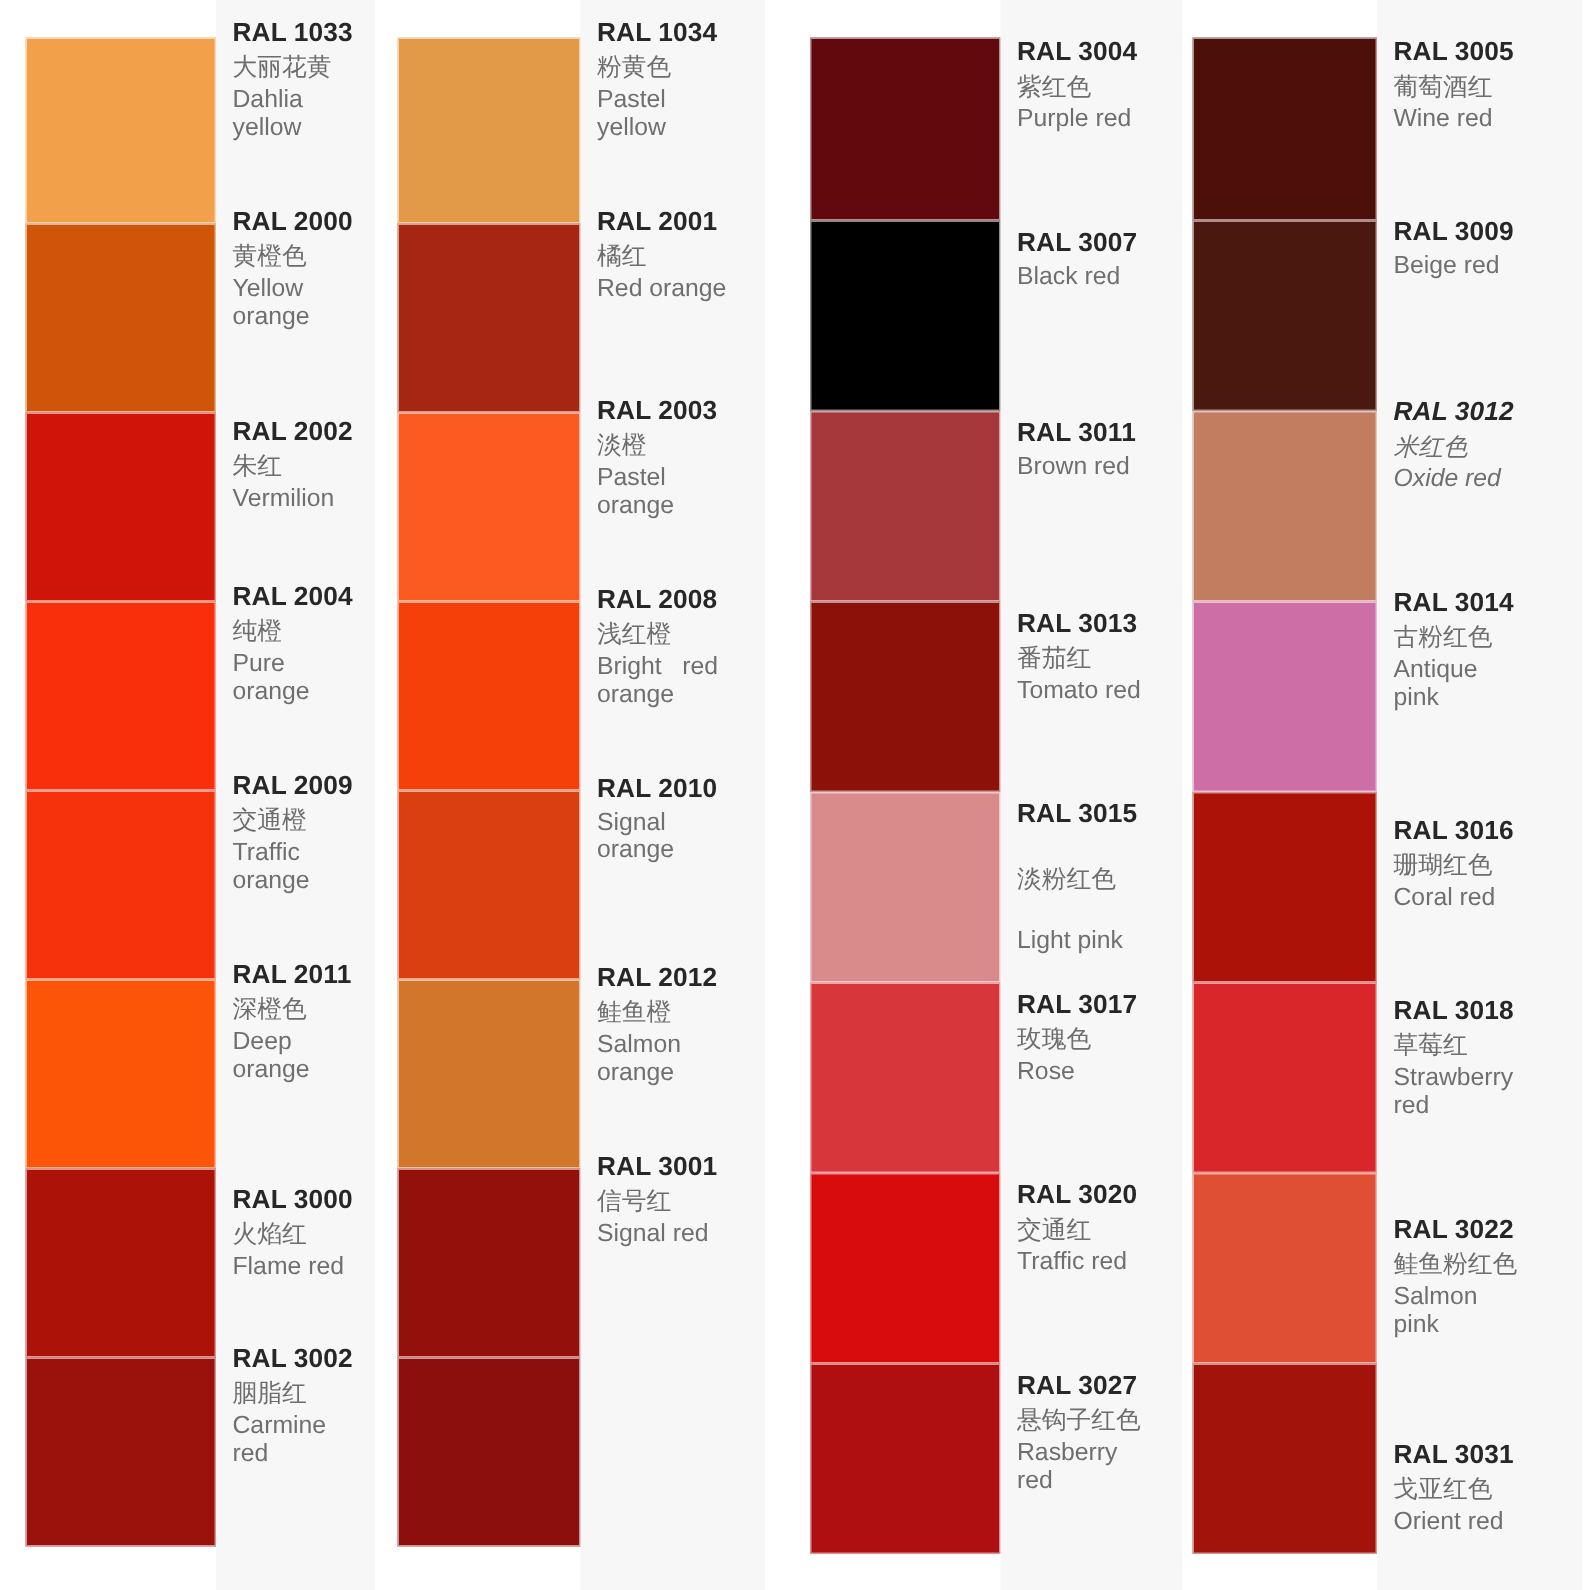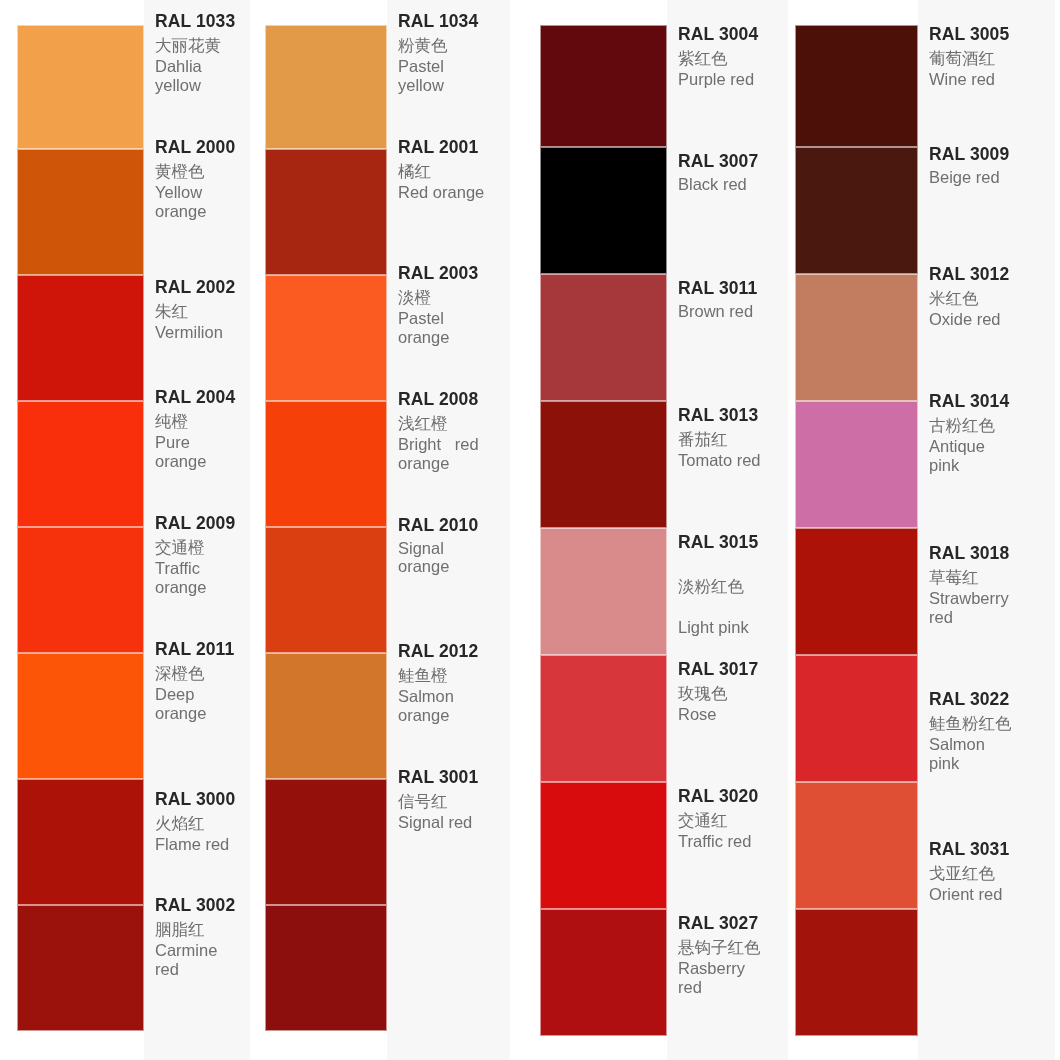--- a/index.html
+++ b/index.html
@@ -299,31 +299,36 @@
       <div class="label-col">
         <div class="entry" style="height: 120px;">
           <div class="ral-code">RAL 3005</div>
           <div class="zh-name">葡萄酒红</div>
           <div class="en-name">Wine red</div>
         </div>
         <div class="entry" style="height: 120px;">
           <div class="ral-code">RAL 3009</div>
           <div class="en-name">Beige red</div>
         </div>
-        <div class="entry" style="height: 127px;">
+        <div class="entry" style="height: 127px; font-style: italic;">
           <div class="ral-code">RAL 3012</div>
           <div class="zh-name">米红色</div>
           <div class="en-name">Oxide red</div>
         </div>
         <div class="entry" style="height: 152px;">
           <div class="ral-code">RAL 3014</div>
           <div class="zh-name">古粉红色</div>
           <div class="en-name">Antique
 pink</div>
         </div>
+        <div class="entry" style="height: 120px;">
+          <div class="ral-code">RAL 3016</div>
+          <div class="zh-name">珊瑚红色</div>
+          <div class="en-name">Coral red</div>
+        </div>
         <div class="entry" style="height: 146px;">
           <div class="ral-code">RAL 3018</div>
           <div class="zh-name">草莓红</div>
           <div class="en-name">Strawberry
 red</div>
         </div>
         <div class="entry" style="height: 150px;">
           <div class="ral-code">RAL 3022</div>
           <div class="zh-name">鲑鱼粉红色</div>
           <div class="en-name">Salmon

